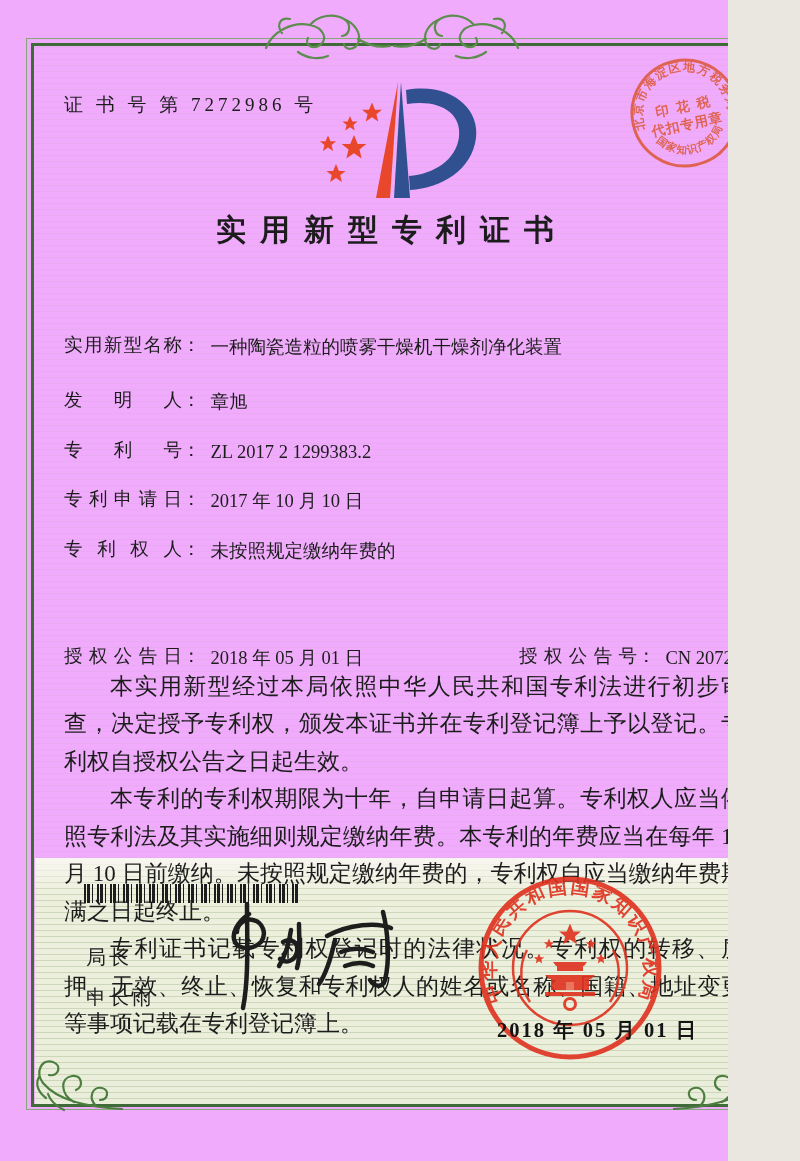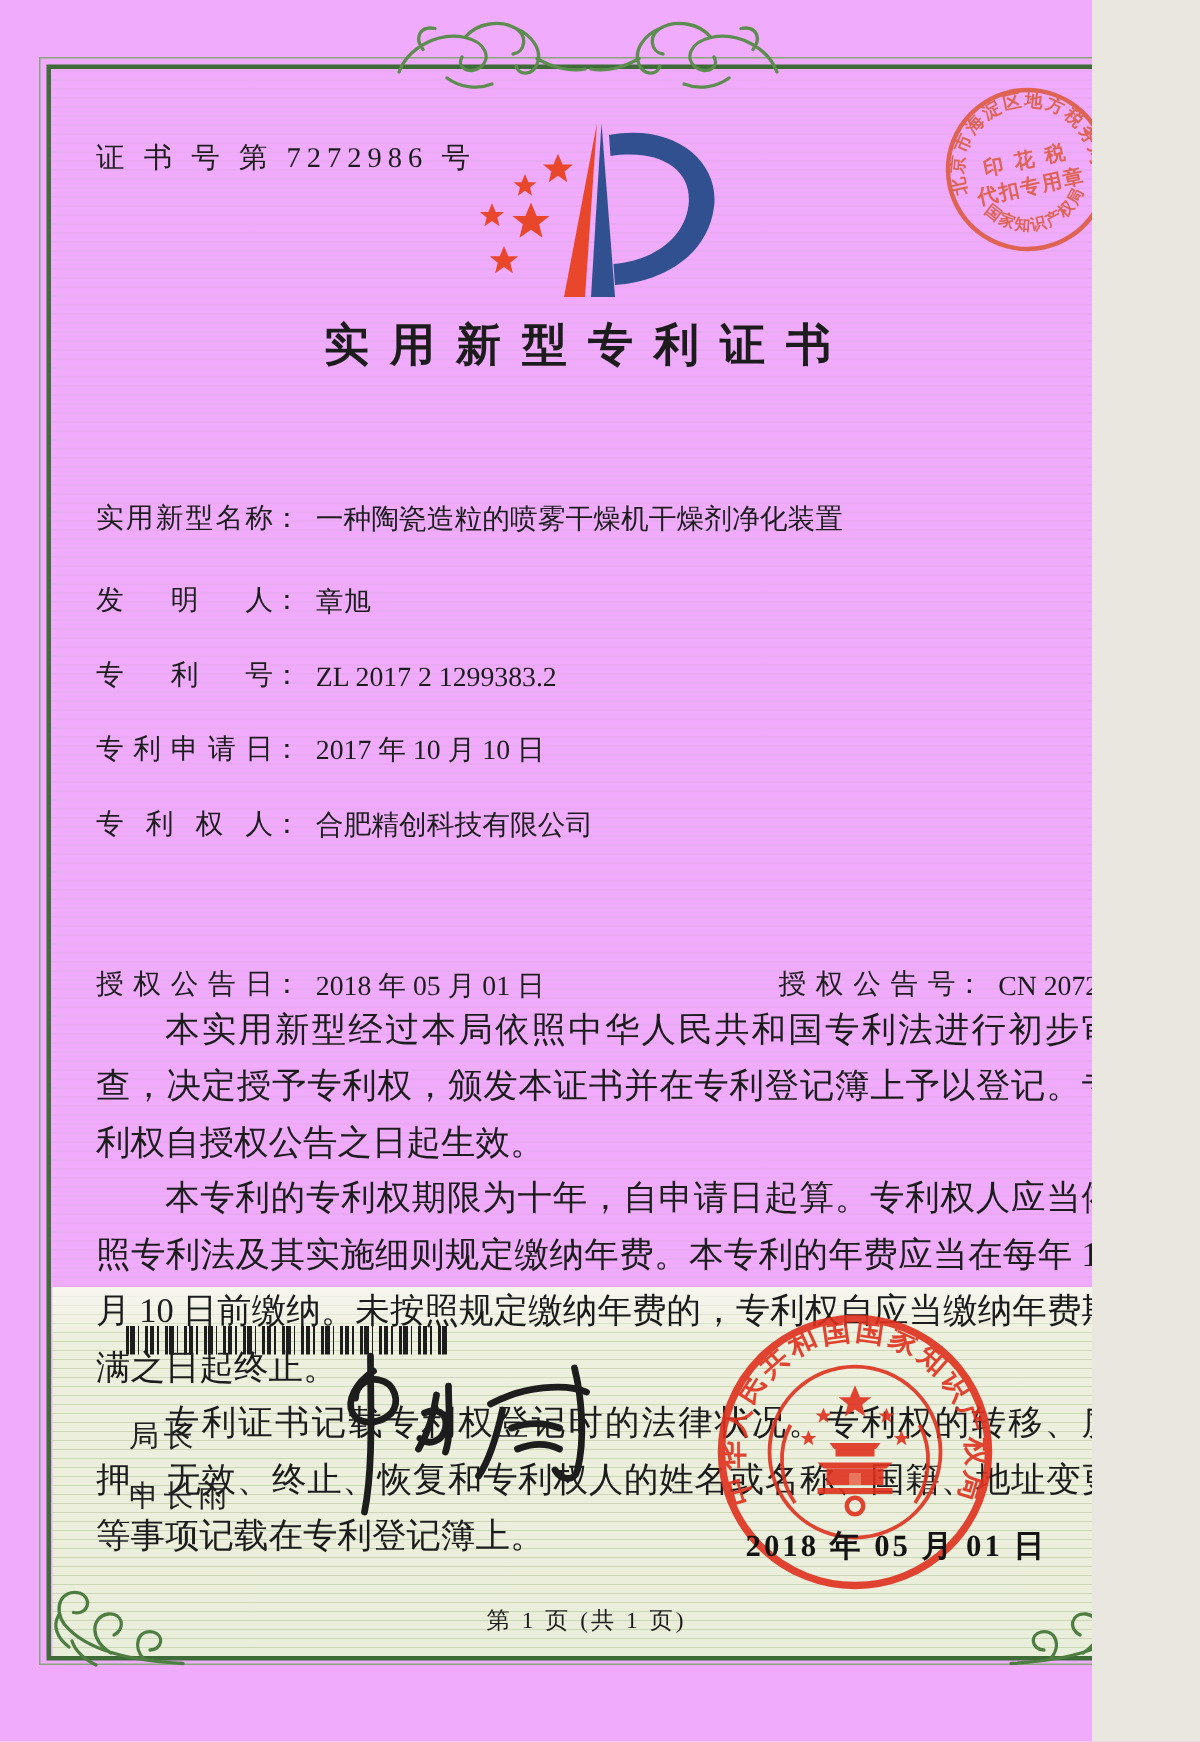--- a/index.html
+++ b/index.html
@@ -136,21 +136,21 @@
   <div class="field-row" style="top:387px;">
     <span class="f-label">发明人</span><span class="f-colon">：</span><span class="f-value">章旭</span>
   </div>
   <div class="field-row" style="top:437px;">
     <span class="f-label">专利号</span><span class="f-colon">：</span><span class="f-value">ZL 2017 2 1299383.2</span>
   </div>
   <div class="field-row" style="top:486px;text-decoration:underline;">
     <span class="f-label">专利申请日</span><span class="f-colon">：</span><span class="f-value">2017 年 10 月 10 日</span>
   </div>
   <div class="field-row" style="top:536px;">
-    <span class="f-label">专利权人</span><span class="f-colon">：</span><span class="f-value">合肥精创科技有限公司</span>
+    <span class="f-label">专利权人</span><span class="f-colon">：</span><span class="f-value">未按照规定缴纳年费的</span>
   </div>
   <div class="field-row" style="top:643px;width:680px;">
     <span class="f-label">授权公告日</span><span class="f-colon">：</span><span class="f-value">2018 年 05 月 01 日</span>
     <span class="row-right">
       <span class="f-label">授权公告号</span><span class="f-colon">：</span><span class="f-value">CN 207287039 U</span>
     </span>
   </div>
 
   <div class="paras">
     <p>本实用新型经过本局依照中华人民共和国专利法进行初步审查，决定授予专利权，颁发本证书并在专利登记簿上予以登记。专利权自授权公告之日起生效。</p>
@@ -202,15 +202,14 @@
         <rect x="-25" y="24" width="50" height="4"></rect>
         <circle cy="36" r="5.5" fill="none" stroke="#e0311f" stroke-width="3"></circle>
         <path d="M-40,34 C-50,20 -52,-2 -43,-18" fill="none" stroke="#e0311f" stroke-width="2.5"></path>
         <path d="M40,34 C50,20 52,-2 43,-18" fill="none" stroke="#e0311f" stroke-width="2.5"></path>
       </g>
     </g>
   </svg>
 
   <div class="seal-date">2018 年 05 月 01 日</div>
 
-  <div class="footer">第 1 页 (共 1 页)</div>
 
 </div>
 
 </body></html>

